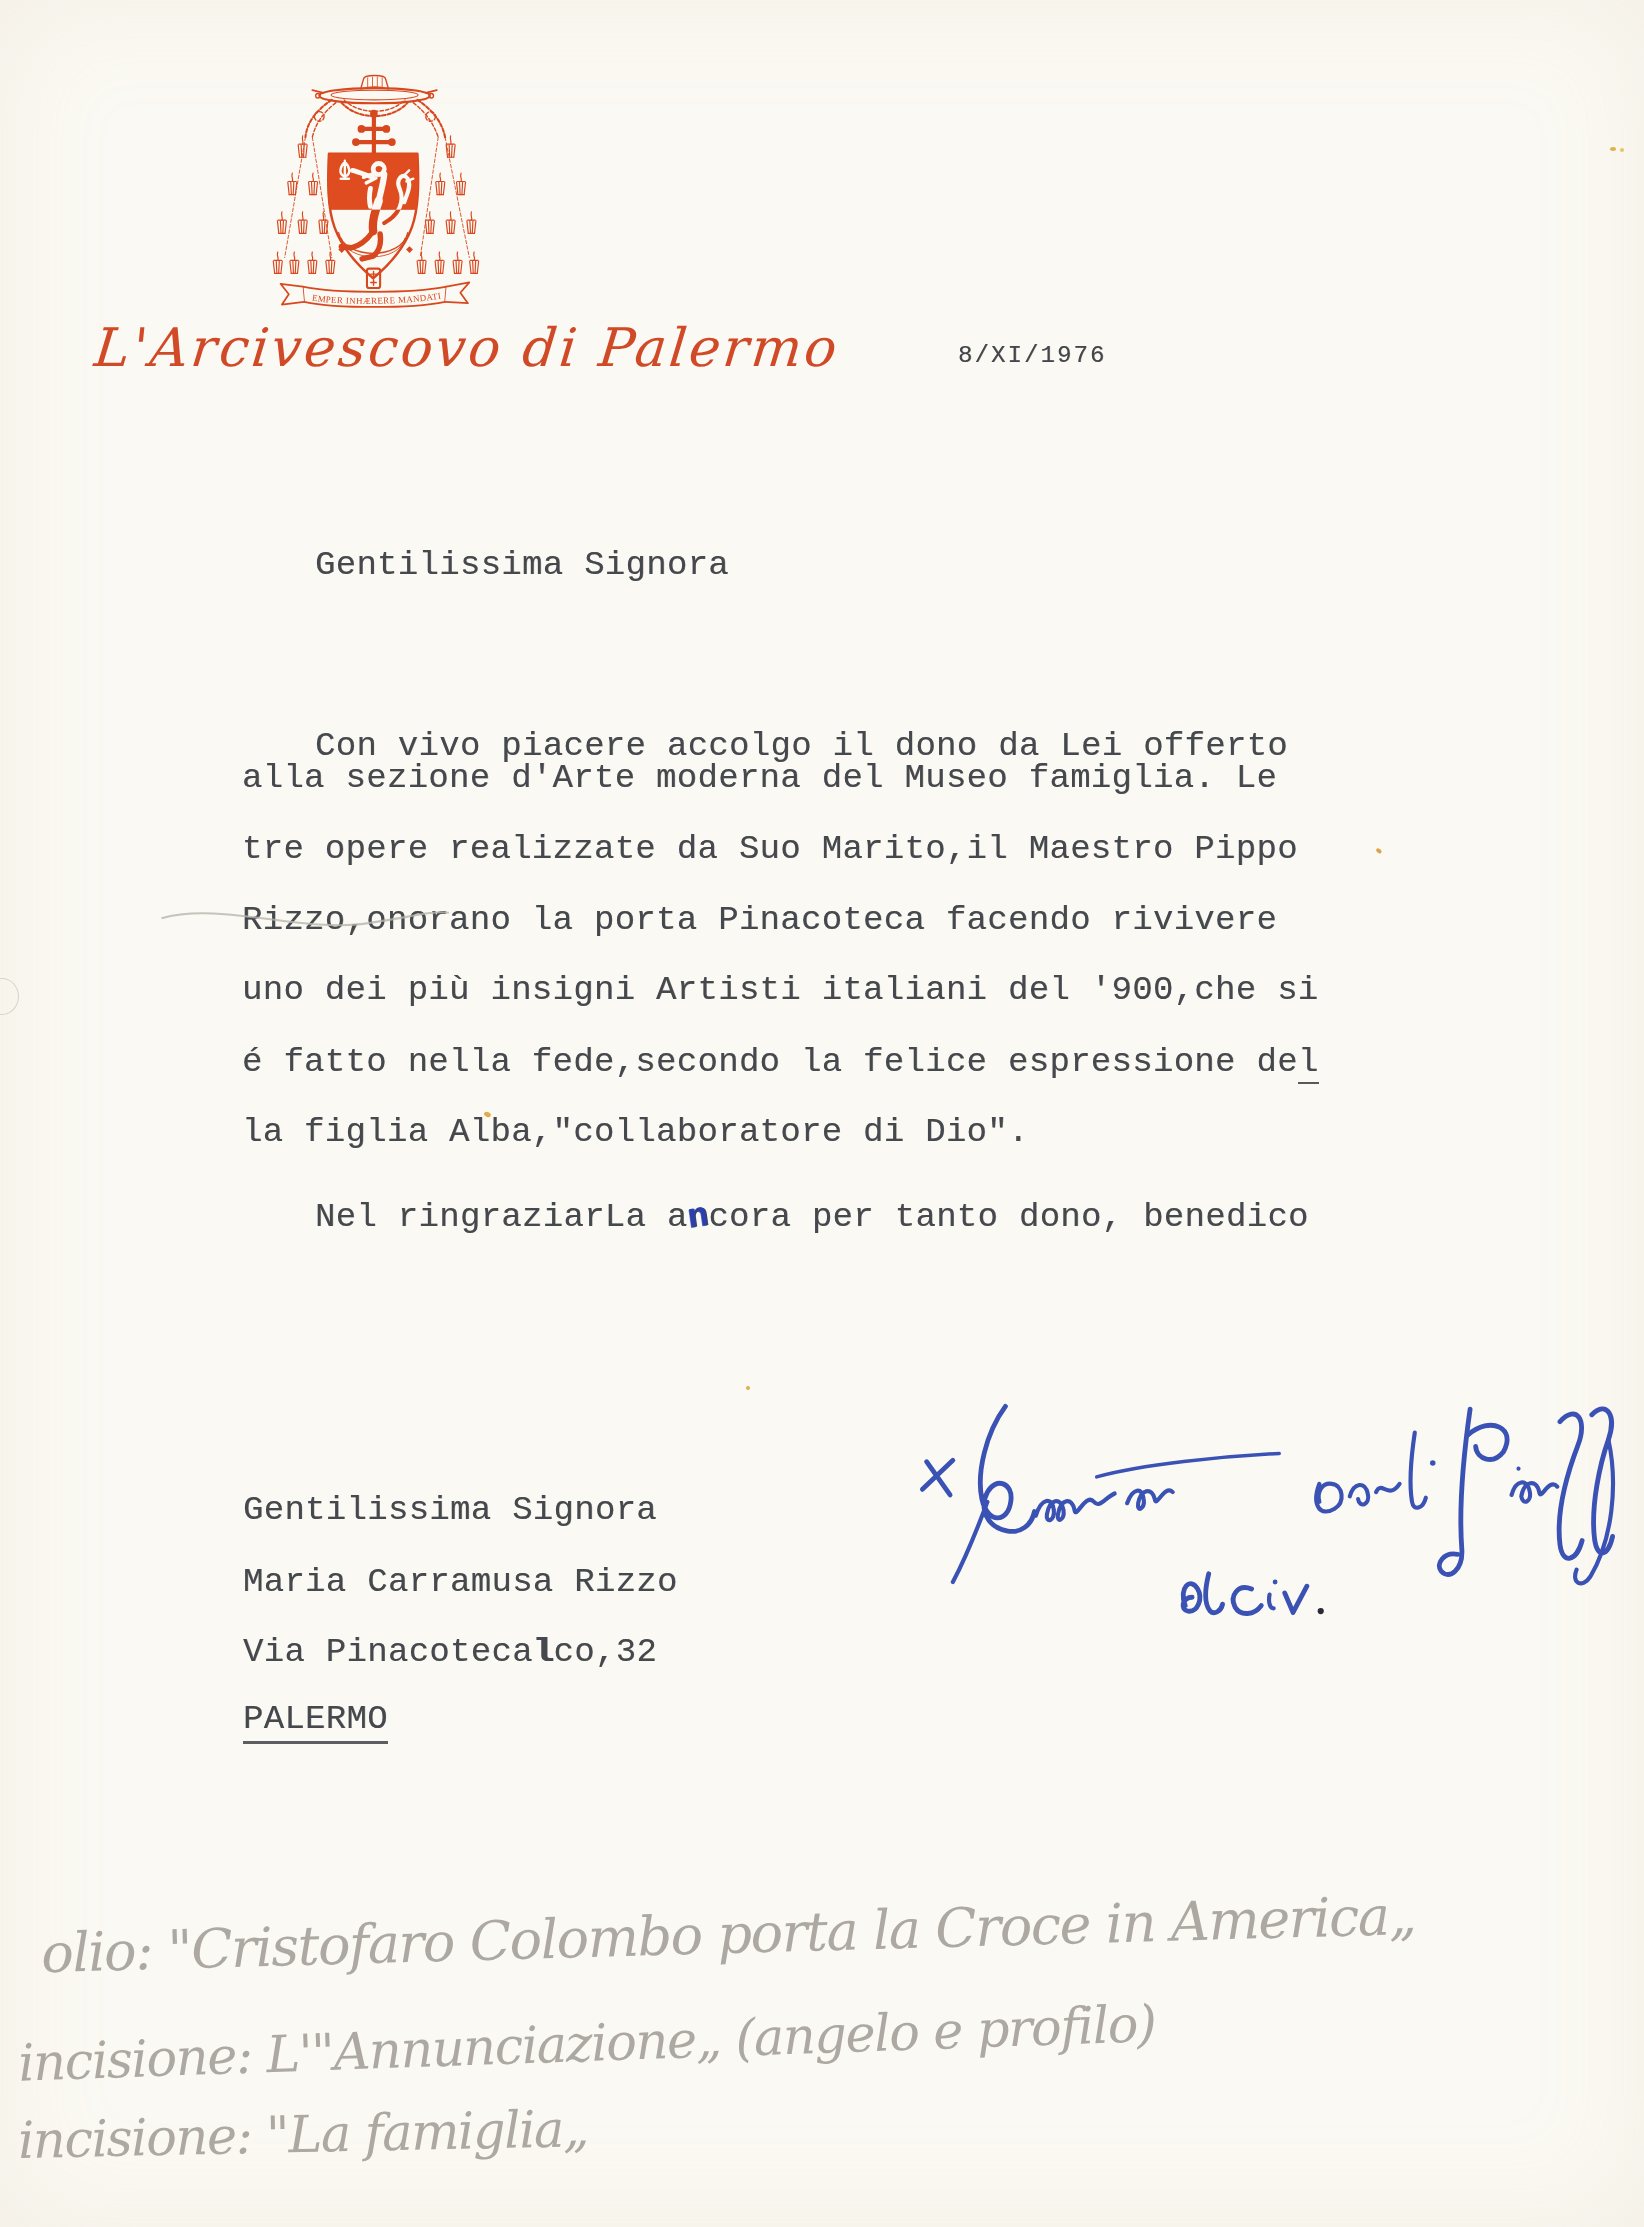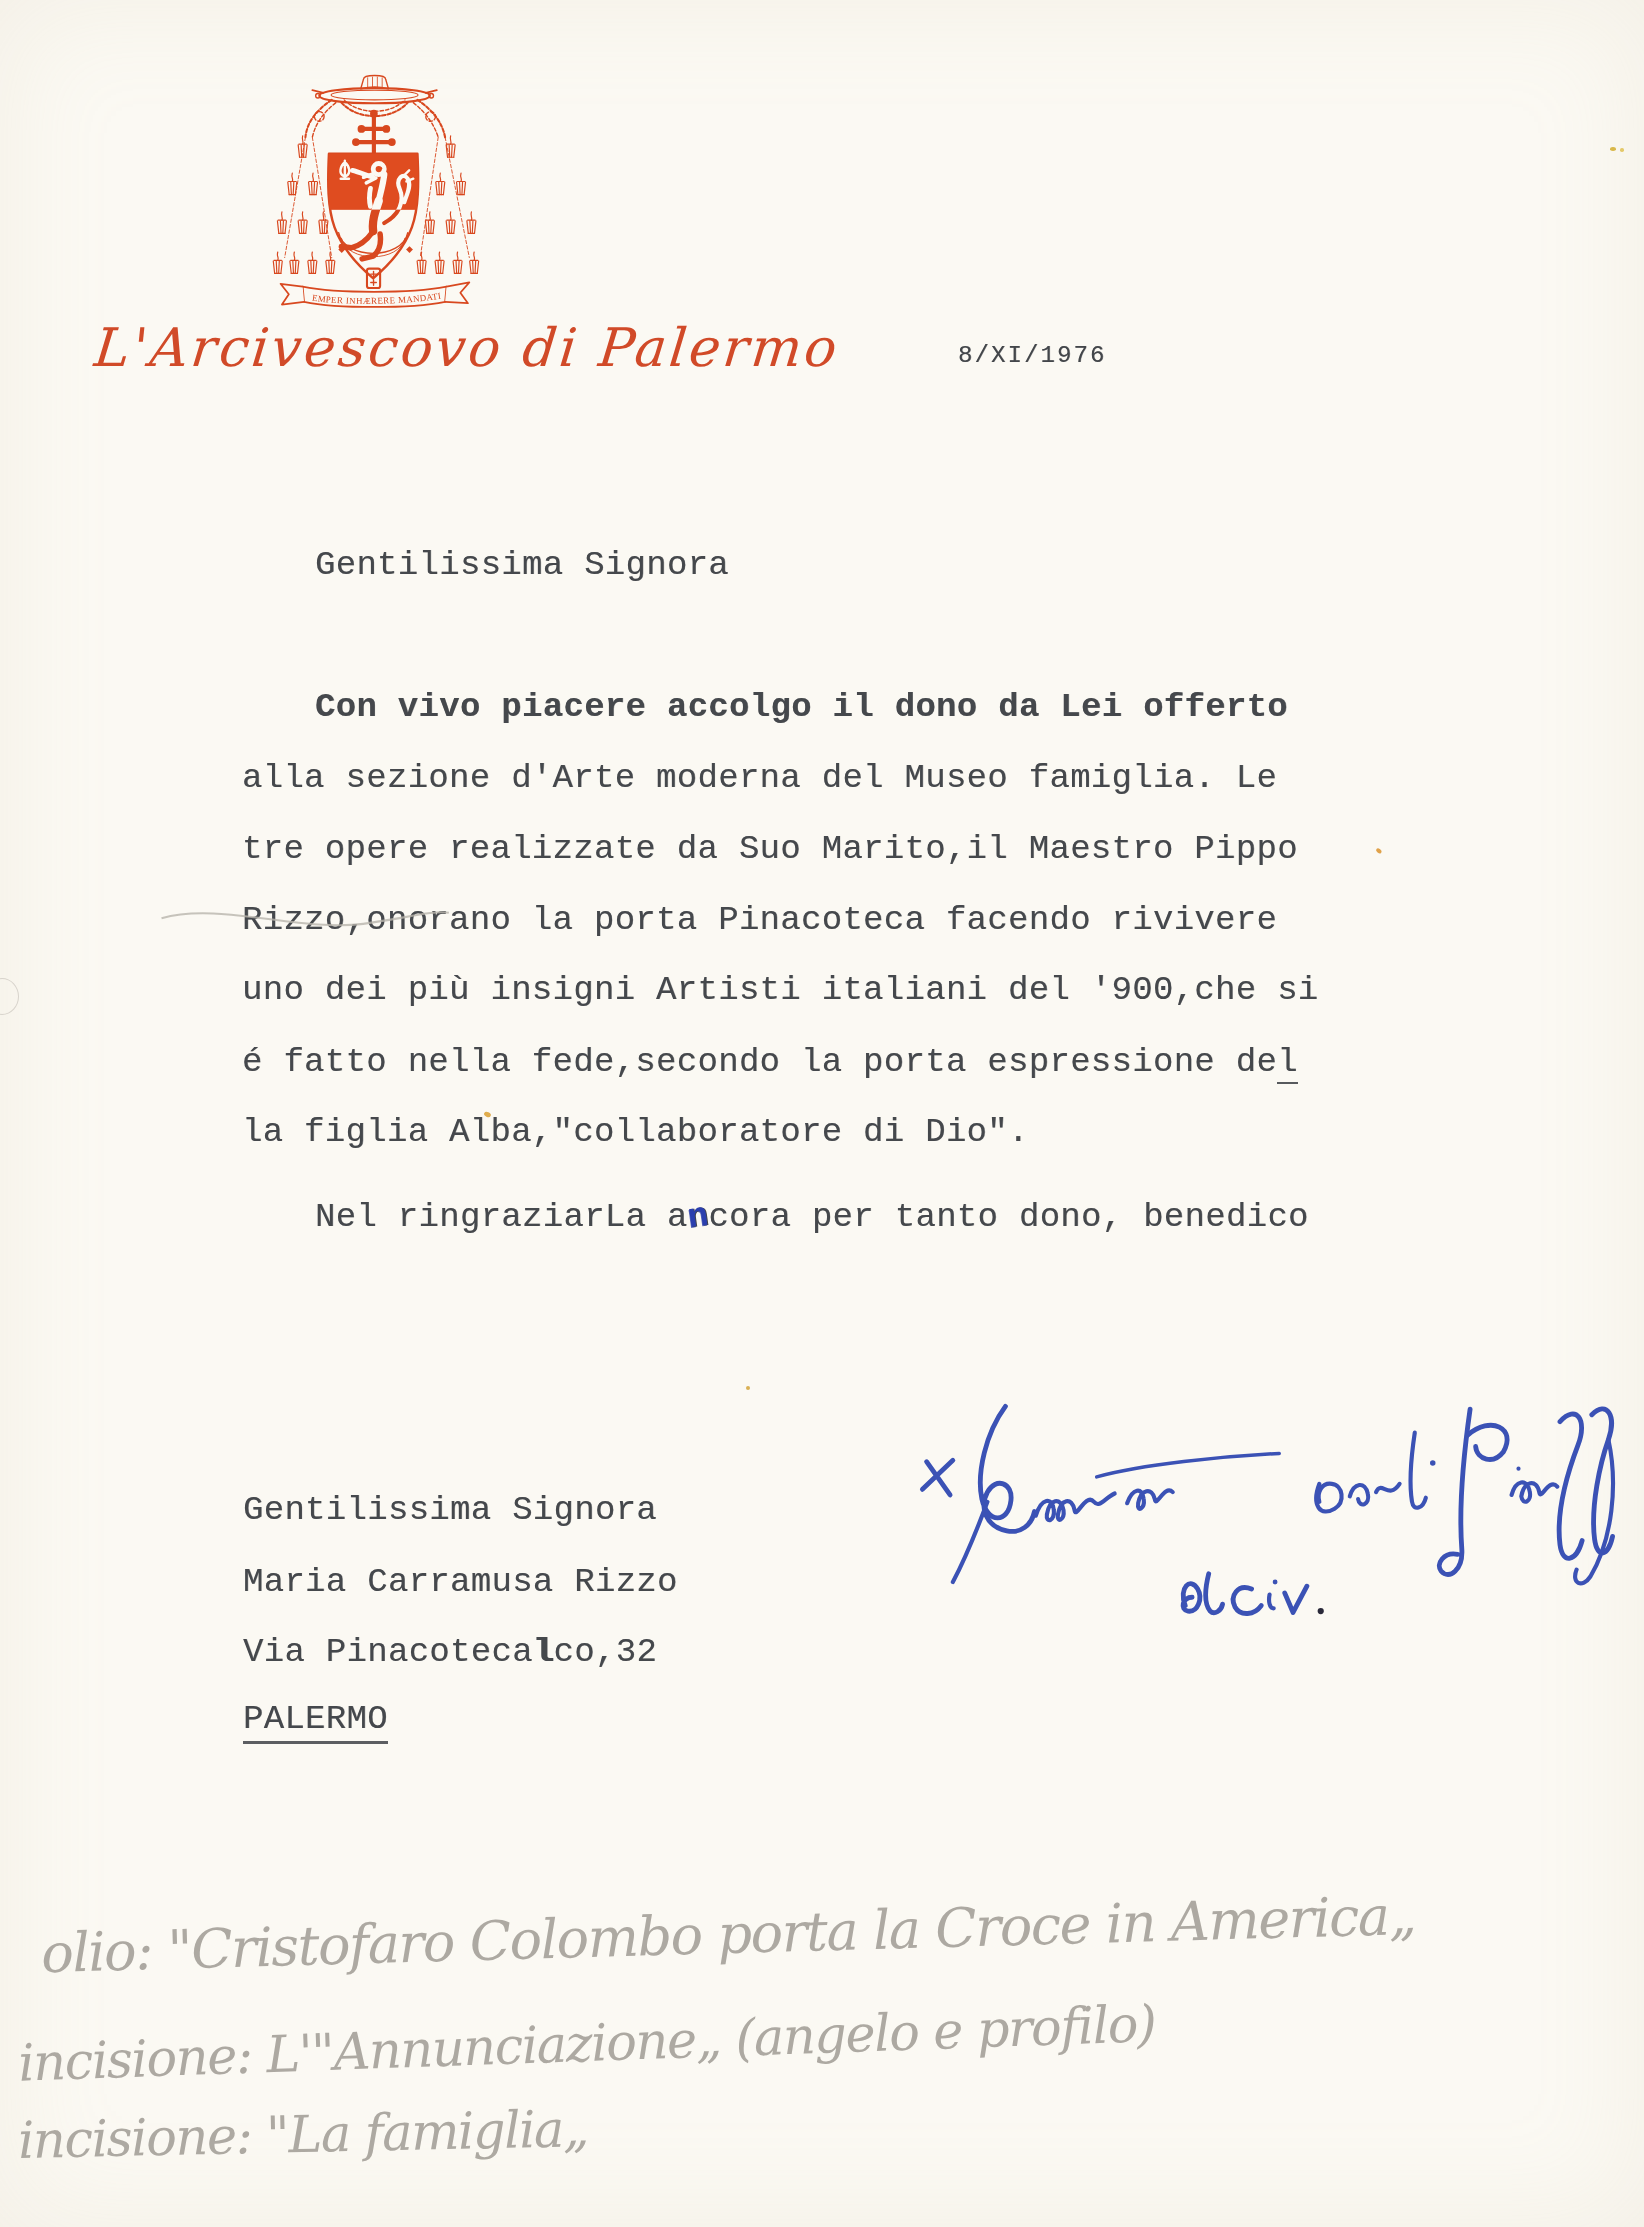--- a/index.html
+++ b/index.html
@@ -194,26 +194,26 @@
         <textPath href="#mottoPath" startOffset="50%" text-anchor="middle">SEMPER INHÆRERE MANDATIS</textPath>
       </text>
     </g>
   </svg>
 
   <div class="script-title">L'Arcivescovo di Palermo</div>
   <div class="date">8/XI/1976</div>
 
   <div class="tw" style="left:315px;top:547px;">Gentilissima Signora</div>
 
-  <div class="tw" style="left:315px;top:689px;font-weight:bold;">Con vivo piacere accolgo il dono da Lei offerto</div>
+  <div class="tw" style="left:315px;top:728px;">Con vivo piacere accolgo il dono da Lei offerto</div>
   <div class="tw" style="left:242px;top:760px;">alla sezione d'Arte moderna del Museo famiglia. Le</div>
   <div class="tw" style="left:242px;top:831px;">tre opere realizzate da Suo Marito,il Maestro Pippo</div>
   <div class="tw" style="left:242px;top:902px;">Rizzo,onorano la porta Pinacoteca facendo rivivere</div>
   <div class="tw" style="left:242px;top:972px;">uno dei più insigni Artisti italiani del '900,che si</div>
-  <div class="tw" style="left:242px;top:1044px;"><span>é fatto nella fede,secondo la porta espressione de</span><span class="u-char">l</span></div>
+  <div class="tw" style="left:242px;top:1044px;"><span>é fatto nella fede,secondo la felice espressione de</span><span class="u-char">l</span></div>
   <div class="tw" style="left:242px;top:1114px;">la figlia Alba,"collaboratore di Dio".</div>
 
   <div class="tw" style="left:315px;top:1199px;"><span>Nel ringraziarLa a</span><span class="pen-fix">n</span><span>cora per tanto dono, benedico</span></div>
 
   <div class="tw" style="left:243px;top:1492px;">Gentilissima Signora</div>
   <div class="tw" style="left:243px;top:1564px;">Maria Carramusa Rizzo</div>
   <div class="tw" style="left:243px;top:1634px;"><span>Via Pinacoteca</span><span class="double-strike">l</span><span>co,32</span></div>
   <div class="tw" style="left:243px;top:1701px;"><span class="u-word">PALERMO</span></div>
 
   <svg style="left:892px;top:1380px;" width="733" height="263" viewBox="0 0 1060 380" fill="none" stroke="#2b44b0" stroke-width="7" stroke-linecap="round" stroke-linejoin="round" opacity="0.92" aria-label="+Salvatore Card. Pappalardo">

